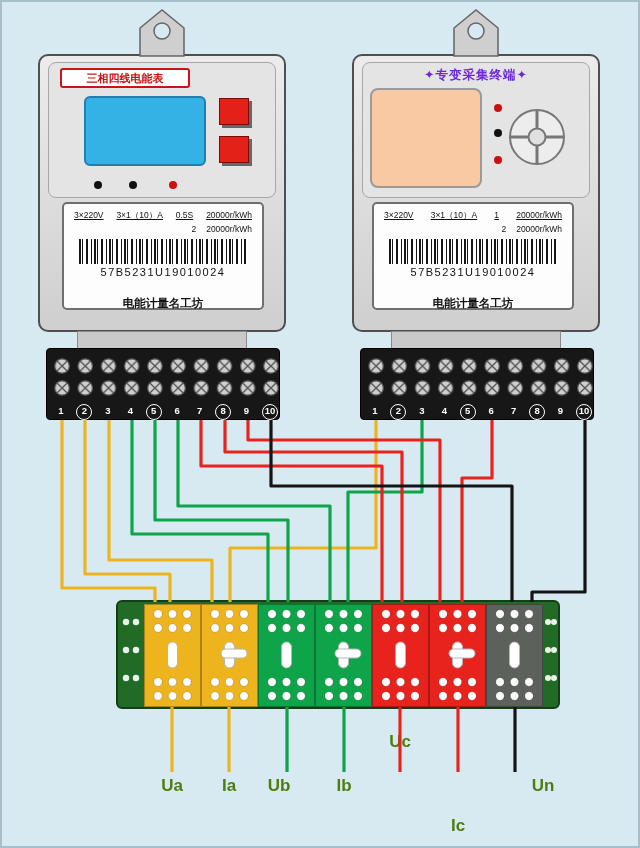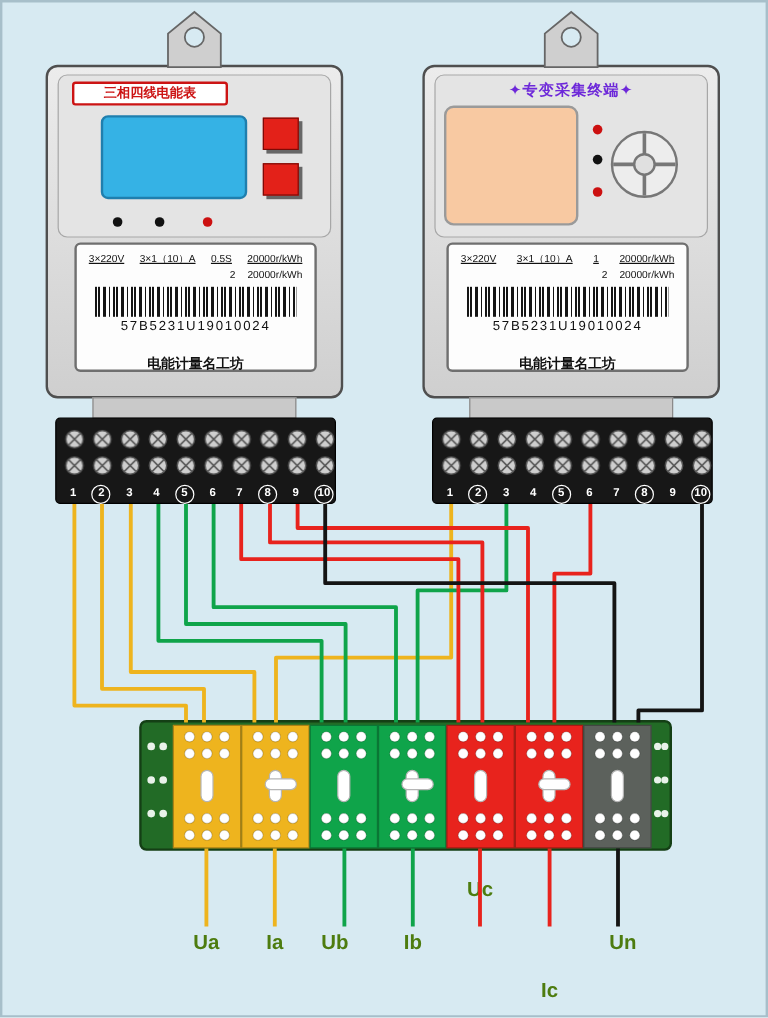--- a/index.html
+++ b/index.html
@@ -145,21 +145,21 @@
   <div class="abs tb-section" style="left: 372px; top: 604px; width: 57px; height: 103px; background-color: rgb(232, 35, 29);"></div>
   <div class="abs tb-section" style="left: 429px; top: 604px; width: 57px; height: 103px; background-color: rgb(232, 35, 29);"></div>
   <div class="abs tb-section" style="left: 486px; top: 604px; width: 57px; height: 103px; background-color: rgb(92, 97, 92);"></div>
 
   <div class="abs bottom-label" style="left:147px;top:776px;">Ua</div>
   <div class="abs bottom-label" style="left:204px;top:776px;">Ia</div>
   <div class="abs bottom-label" style="left:254px;top:776px;">Ub</div>
   <div class="abs bottom-label" style="left:319px;top:776px;">Ib</div>
   <div class="abs bottom-label" style="left:375px;top:732px;">Uc</div>
   <div class="abs bottom-label" style="left:433px;top:816px;">Ic</div>
-  <div class="abs bottom-label" style="left:494px;top:776px;">Un</div>
+  <div class="abs bottom-label" style="left:518px;top:776px;">Un</div>
 
   <svg class="overlay" width="640" height="848" viewBox="0 0 640 848">
     <defs>
       <pattern id="screwsL" x="50.5" y="355" width="23.2" height="22" patternUnits="userSpaceOnUse">
         <circle cx="11.6" cy="11" r="7.2" fill="#cfcfcf" stroke="#555" stroke-width="1.2"></circle>
         <line x1="6.8" y1="6.2" x2="16.4" y2="15.8" stroke="#555" stroke-width="1.3"></line>
         <line x1="6.8" y1="15.8" x2="16.4" y2="6.2" stroke="#555" stroke-width="1.3"></line>
       </pattern>
       <pattern id="screwsR" x="364.5" y="355" width="23.2" height="22" patternUnits="userSpaceOnUse">
         <circle cx="11.6" cy="11" r="7.2" fill="#cfcfcf" stroke="#555" stroke-width="1.2"></circle>

